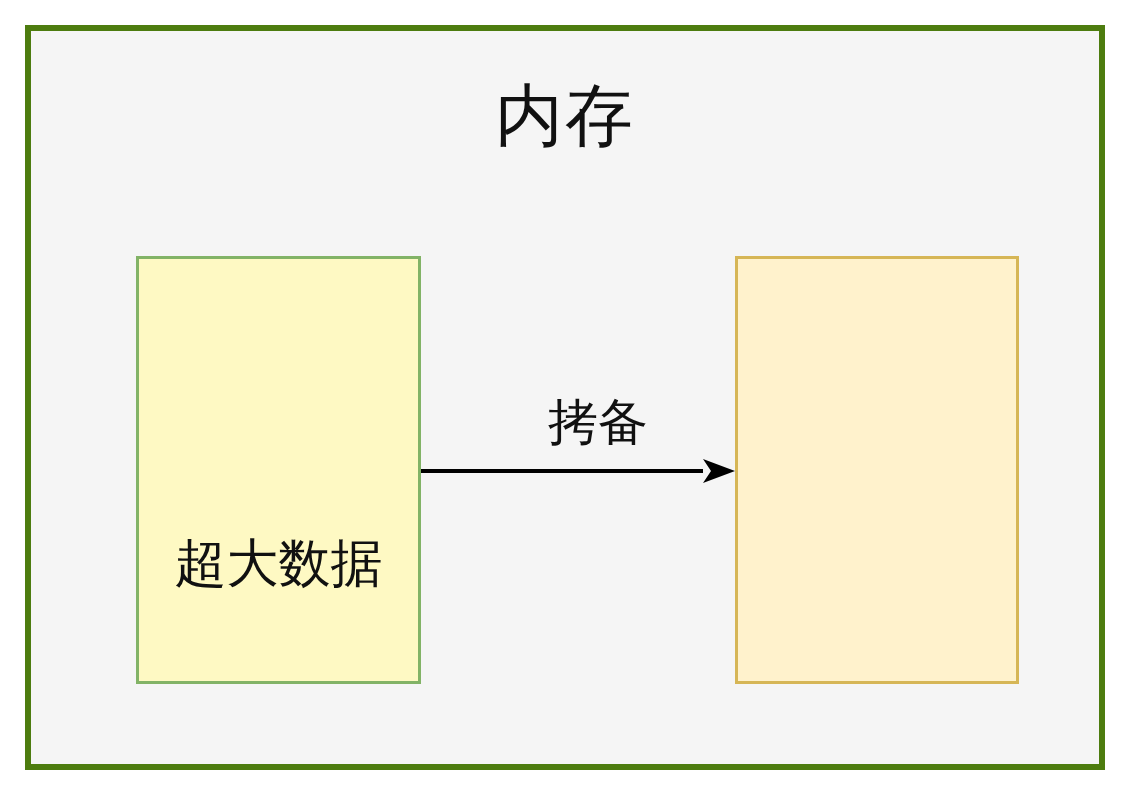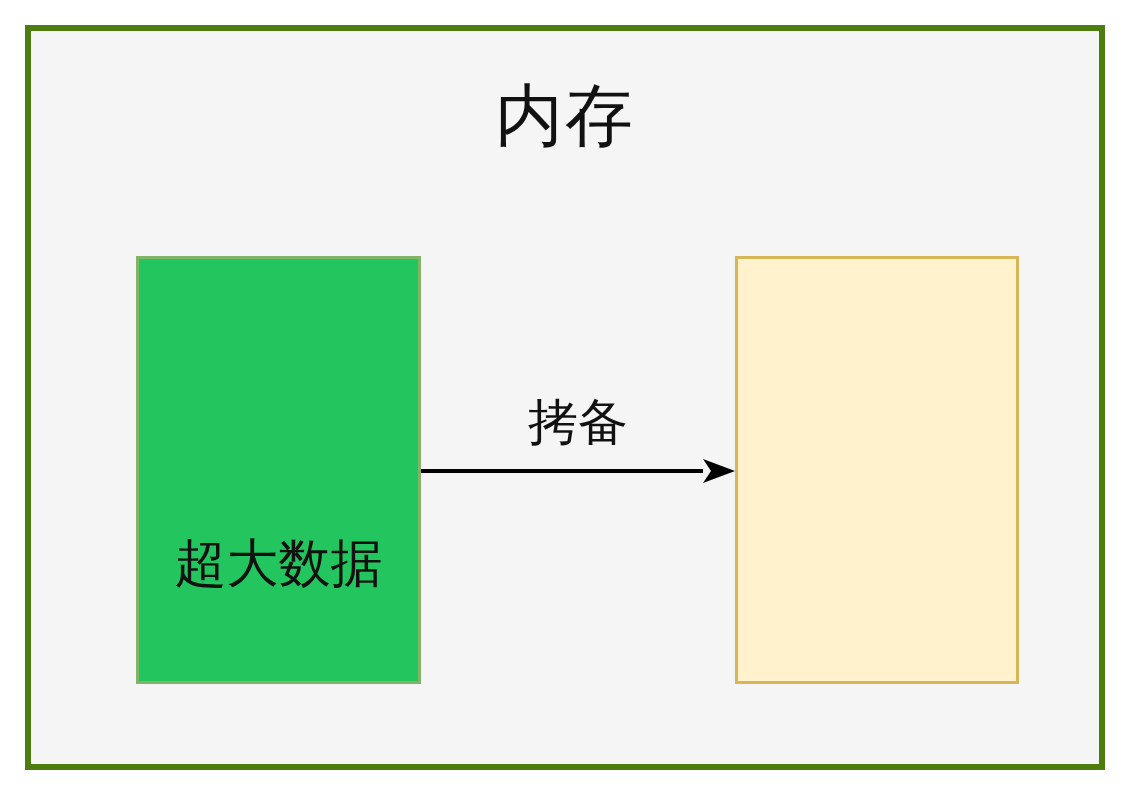--- a/index.html
+++ b/index.html
@@ -39,21 +39,21 @@
   }
   .node {
     position: absolute;
     box-sizing: border-box;
   }
   .node-source {
     left: 105px;
     top: 225px;
     width: 285px;
     height: 428px;
-    background: #22c55e;
+    background: #fef9c3;
     border: 3px solid #82b366;
   }
   .node-source .node-label {
     position: absolute;
     left: 0;
     bottom: 82px;
     width: 100%;
     text-align: center;
     font-size: 52px;
     color: #111111;
@@ -67,20 +67,21 @@
     border: 3px solid #d6b656;
   }
   .edge-label {
     position: absolute;
     left: 390px;
     top: 358px;
     width: 314px;
     text-align: center;
     font-size: 50px;
     color: #111111;
+    padding-left: 20px;
   }
   .edge-arrow {
     position: absolute;
     left: 390px;
     top: 422px;
     width: 314px;
     height: 36px;
   }
 </style>
 </head>

